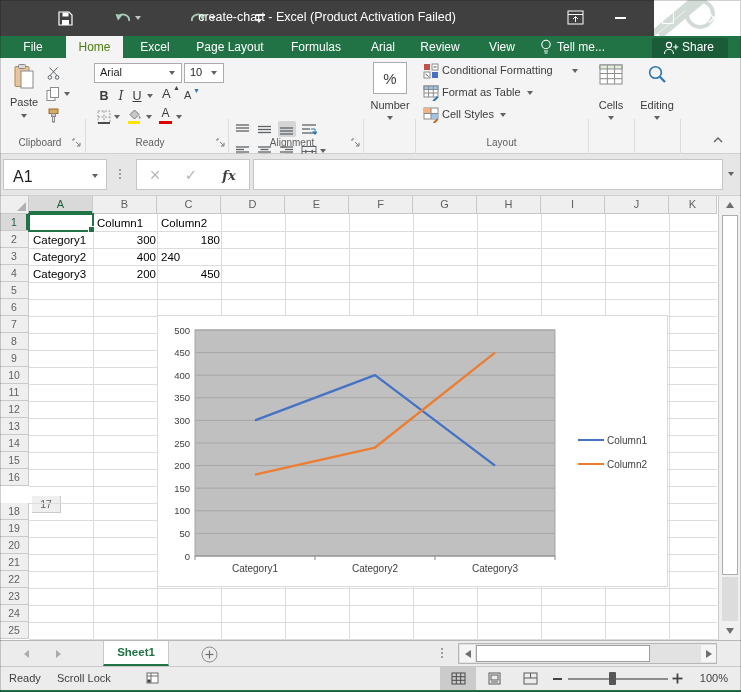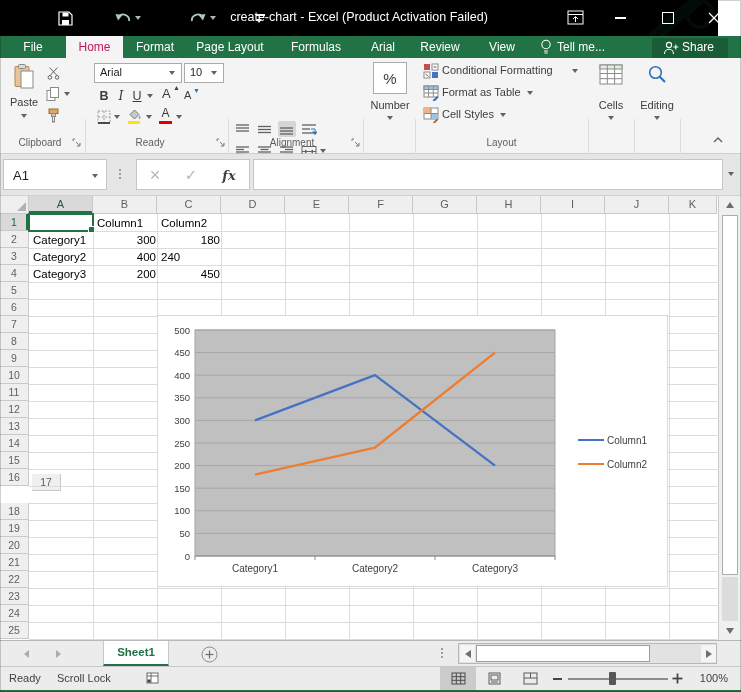--- a/index.html
+++ b/index.html
@@ -2,21 +2,21 @@
 <html><head>
 <meta charset="utf-8">
 <style>
   html,body{margin:0;padding:0}
   body{width:741px;height:692px;position:relative;overflow:hidden;background:#fff;
        font-family:"Liberation Sans","DejaVu Sans",sans-serif;-webkit-font-smoothing:antialiased}
   .abs{position:absolute}
   .t{width:0;height:0;border-left:3.5px solid transparent;border-right:3.5px solid transparent;border-top:4px solid #5F6368}
   .t.white{border-top-color:#E9F2EC}
   .tab{position:absolute;top:0;height:22px;line-height:22px;text-align:center;font-size:12px;color:#fff;cursor:default}
-  .tab.active{background:#F4F4F4;color:#be185d}
+  .tab.active{background:#F4F4F4;color:#4d7c0f}
   .colhdr{position:absolute;top:196px;height:17px;background:#EFEFEF;border-right:1px solid #C9C9C9;border-bottom:1px solid #C9C9C9;
           font-size:11px;color:#5F5F5F;text-align:center;line-height:17px}
   .colhdr.sel{background:#D9D9D9;box-shadow:inset 0 -2px 0 #217346;color:#1F5C3C}
   .rowhdr{position:absolute;left:0;width:28px;height:16px;line-height:16px;background:#EFEFEF;border-right:1px solid #C9C9C9;
           border-bottom:1px solid #C9C9C9;font-size:10.5px;text-align:center;color:#5F5F5F}
   .rowhdr.sel{background:#D9D9D9;box-shadow:inset -2px 0 0 #217346;color:#1F5C3C}
   .vline{position:absolute;width:1px;background:#DCDCDC;top:214px;height:425px}
   .hline{position:absolute;left:29px;width:688px;height:1px;background:#DCDCDC}
   .cell{position:absolute;height:17px;line-height:17px;font-size:11.5px;color:#000;white-space:nowrap;overflow:hidden}
   .glabel{position:absolute;font-size:10px;color:#5E5E5E;text-align:center;white-space:nowrap}
@@ -29,21 +29,21 @@
   .trileft{width:0;height:0;border-top:4px solid transparent;border-bottom:4px solid transparent;border-right:5px solid #ABABAB}
   .triright{width:0;height:0;border-top:4px solid transparent;border-bottom:4px solid transparent;border-left:5px solid #ABABAB}
   .sb-tri-up{width:0;height:0;border-left:4.5px solid transparent;border-right:4.5px solid transparent;border-bottom:6px solid #6E6E6E}
   .sb-tri-dn{width:0;height:0;border-left:4.5px solid transparent;border-right:4.5px solid transparent;border-top:6px solid #6E6E6E}
   .sb-tri-l{width:0;height:0;border-top:4.5px solid transparent;border-bottom:4.5px solid transparent;border-right:6px solid #6E6E6E}
   .sb-tri-r{width:0;height:0;border-top:4.5px solid transparent;border-bottom:4.5px solid transparent;border-left:6px solid #6E6E6E}
 </style>
 </head>
 <body>
 
-<div class="abs" style="left:0;top:0;width:718px;height:36px;background:#000000">
+<div class="abs" style="left:0;top:0;width:654px;height:36px;background:#404040">
   <svg class="abs" style="left:500px;top:0" width="220" height="36" opacity="0.18">
     <path d="M150 36 L200 -6 M160 36 L215 -10" stroke="#0E3D22" stroke-width="6" fill="none"></path>
     <circle cx="200" cy="14" r="13" fill="none" stroke="#0E3D22" stroke-width="4"></circle>
   </svg>
   <div class="abs ic" style="left:56px;top:9px;width:18px;height:18px">
     <svg width="15" height="15" viewBox="0 0 15 15">
       <path d="M1 1 h10 l3 3 v10 h-13 z" fill="none" stroke="#fff" stroke-width="1.2"></path>
       <rect x="4" y="9" width="7" height="5" fill="#fff"></rect>
         <rect x="4.5" y="1.5" width="6" height="4" fill="#fff"></rect>
     </svg>
@@ -85,21 +85,21 @@
       <line x1="2" y1="2" x2="12" y2="12" stroke="#fff" stroke-width="1.3"></line>
       <line x1="12" y1="2" x2="2" y2="12" stroke="#fff" stroke-width="1.3"></line>
     </svg>
   </div>
 </div>
 
 <div class="abs" style="left:0;top:36px;width:741px;height:22px;background:#217346">
   <div id="tabs-container" class="abs" style="left:0;top:0;width:741px;height:22px">
       <div class="tab" style="left: 10px; width: 46px;">File</div>
       <div class="tab active" style="left: 66px; width: 57px;">Home</div>
-      <div class="tab" style="left: 130px; width: 50px;">Format</div>
+      <div class="tab" style="left: 130px; width: 50px;">Excel</div>
       <div class="tab" style="left: 188px; width: 84px;">Page Layout</div>
       <div class="tab" style="left: 280px; width: 72px;">Formulas</div>
       <div class="tab" style="left: 352px; width: 62px;">Arial</div>
       <div class="tab" style="left: 414px; width: 52px;">Review</div>
       <div class="tab" style="left: 474px; width: 56px;">View</div>
     </div>
   <svg class="abs" style="left:540px;top:3px" width="12" height="17" viewBox="0 0 12 17">
     <circle cx="6" cy="5.5" r="4.2" fill="none" stroke="#fff" stroke-width="1.1"></circle>
     <line x1="4" y1="12" x2="8" y2="12" stroke="#fff"></line>
       <line x1="4.5" y1="14" x2="7.5" y2="14" stroke="#fff"></line>
@@ -381,21 +381,21 @@
 
   <div class="abs ic" style="left:710px;top:76px;width:16px;height:12px">
     <svg width="12" height="8" viewBox="0 0 12 8">
       <path d="M2 6 L6 2 L10 6" fill="none" stroke="#5F6368" stroke-width="1.4"></path>
     </svg>
   </div>
 </div>
 
 <div class="abs" style="left:0;top:154px;width:741px;height:42px;background:#E6E6E6;border-bottom:1px solid #CFCFCF;box-sizing:border-box">
   <div class="abs" style="left:3px;top:5px;width:104px;height:31px;background:#fff;border:1px solid #C6C6C6;box-sizing:border-box">
-    <span style="position:absolute;left:9px;top:8px;font-size:13px;color:#1F1F1F">A1</span>
+    <span style="position:absolute;left:9px;top:8px;font-size:16px;color:#1F1F1F">A1</span>
     <div class="t abs" style="left:88px;top:14px"></div>
   </div>
   <div class="abs dots3" style="left:119px;top:15px"></div>
   <div class="abs" style="left:136px;top:5px;width:114px;height:31px;background:#fff;border:1px solid #C6C6C6;box-sizing:border-box">
     <div class="abs" style="left:8px;top:2px;width:20px;height:26px;line-height:26px;text-align:center">
       <span style="font-size:18px;color:#B5B5B5">×</span>
     </div>
     <div class="abs" style="left:44px;top:2px;width:20px;height:26px;line-height:26px;text-align:center">
       <span style="font-size:15px;color:#B5B5B5">✓</span>
     </div>
@@ -433,21 +433,21 @@
     <div class="rowhdr" style="top: 316px;">7</div>
     <div class="rowhdr" style="top: 333px;">8</div>
     <div class="rowhdr" style="top: 350px;">9</div>
     <div class="rowhdr" style="top: 367px;">10</div>
     <div class="rowhdr" style="top: 384px;">11</div>
     <div class="rowhdr" style="top: 401px;">12</div>
     <div class="rowhdr" style="top: 418px;">13</div>
     <div class="rowhdr" style="top: 435px;">14</div>
     <div class="rowhdr" style="top: 452px;">15</div>
     <div class="rowhdr" style="top: 469px;">16</div>
-    <div class="rowhdr" style="top: 474px; margin-left: 32px;">17</div>
+    <div class="rowhdr" style="top: 496px; margin-left: 32px;">17</div>
     <div class="rowhdr" style="top: 503px;">18</div>
     <div class="rowhdr" style="top: 520px;">19</div>
     <div class="rowhdr" style="top: 537px;">20</div>
     <div class="rowhdr" style="top: 554px;">21</div>
     <div class="rowhdr" style="top: 571px;">22</div>
     <div class="rowhdr" style="top: 588px;">23</div>
     <div class="rowhdr" style="top: 605px;">24</div>
     <div class="rowhdr" style="top: 622px;">25</div>
   </div>
 <div id="grid-lines">

